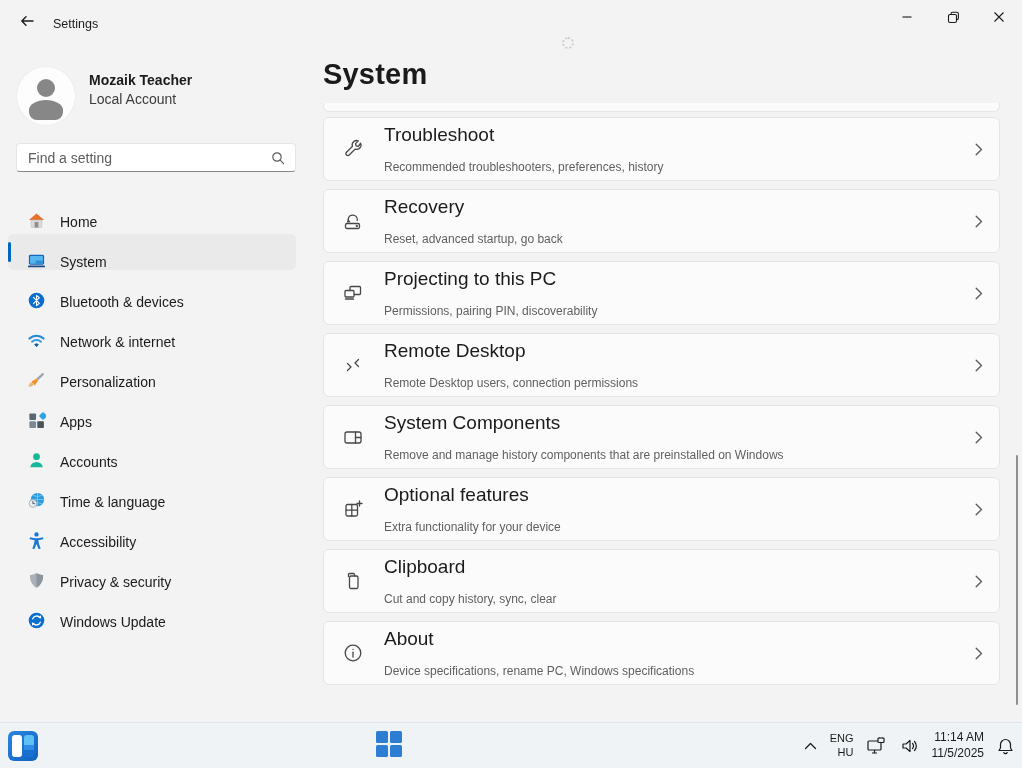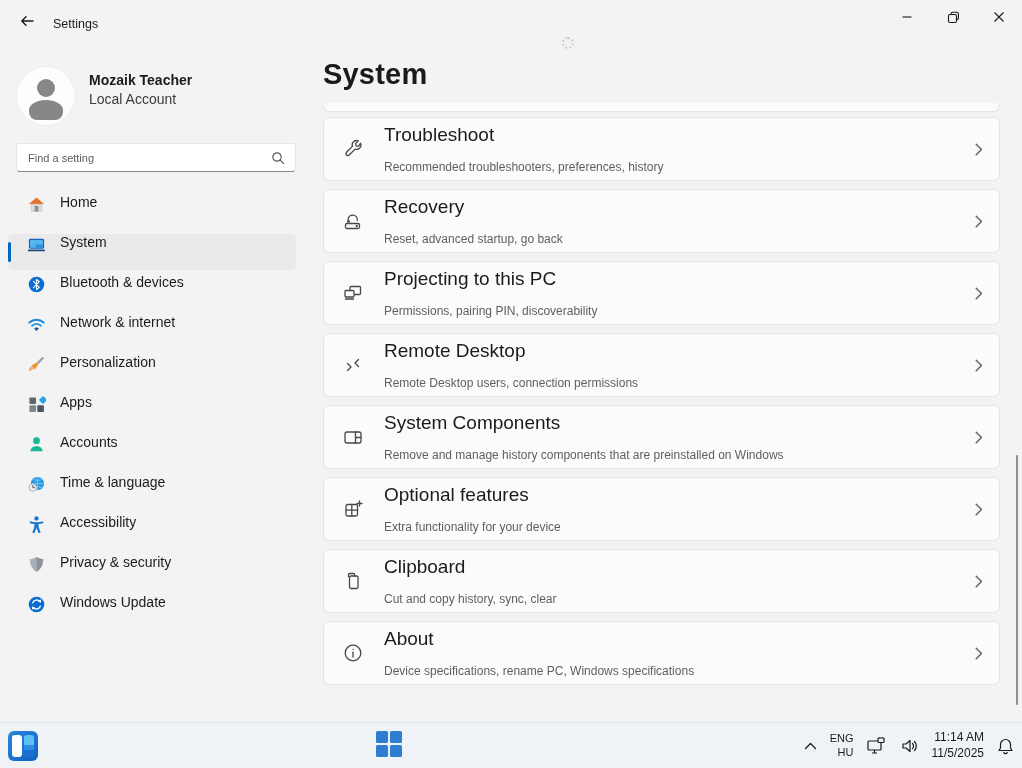--- a/index.html
+++ b/index.html
@@ -15,26 +15,26 @@
   .win-btn { width:46px; height:34px; display:flex; align-items:center; justify-content:center; cursor:pointer; }
 
   
   .avatar { position:absolute; left:16px; top:66px; width:60px; height:60px; border-radius:50%; background:#fdfdfd; overflow:hidden; box-shadow:0 0 0 1px #ececec inset; }
   .avatar .head { position:absolute; left:21px; top:13px; width:18px; height:18px; border-radius:50%; background:#878787; }
   .avatar .body { position:absolute; left:13px; top:34px; width:34px; height:20px; border-radius:50% 50% 8px 8px; background:#878787; }
   .profile-name { position:absolute; left:89px; top:72px; font-size:14px; font-weight:700; }
   .profile-type { position:absolute; left:89px; top:91px; font-size:14px; color:#3b3b3b; }
 
   .find-box { position:absolute; left:16px; top:143px; width:280px; height:29px; background:#ffffff; border:1px solid #e5e5e5; border-bottom:1px solid #868686; border-radius:4px; display:flex; align-items:center; }
-  .find-box input { flex:1; border:none; outline:none; background:transparent; font-size:11px; color:#1b1b1b; padding:0 8px 0 11px; font-family:inherit; }
+  .find-box input { flex:1; border:none; outline:none; background:transparent; font-size:14px; color:#1b1b1b; padding:0 8px 0 11px; font-family:inherit; }
   .find-box input::placeholder { color:#5d5d5d; }
   .find-box .mag { margin-right:10px; display:flex; }
 
   .nav { position:absolute; left:8px; top:194px; width:288px; }
-  .nav-item { position:relative; height:36px; margin-bottom:4px; display:flex; align-items:flex-start; border-radius:5px; cursor:pointer; }
+  .nav-item { position:relative; height:36px; margin-bottom:4px; display:flex; align-items:flex-end; border-radius:5px; cursor:pointer; }
   .nav-item.selected { background:#eaeaea; }
   .nav-item.selected::before { content:""; position:absolute; left:0; top:8px; width:3px; height:20px; border-radius:2px; background:#0067c0; }
   .nav-ic { width:20px; height:20px; margin-left:18px; display:flex; align-items:center; justify-content:center; }
   .nav-label { margin-left:14px; font-size:14px; color:#1b1b1b; }
 
   
   .page-title { position:absolute; left:323px; top:58px; font-size:29px; font-weight:600; color:#1a1a1a; letter-spacing:0.2px; }
   .spinner-dot { position:absolute; left:562px; top:37px; width:12px; height:12px; border:2px dotted #bcbcbc; border-radius:50%; opacity:.7; }
   .card-sliver { position:absolute; left:323px; top:103px; width:677px; height:9px; background:#fbfbfb; border:1px solid #e5e5e5; border-top:none; border-radius:0 0 6px 6px; }
   .cards { position:absolute; left:323px; top:117px; width:677px; }

